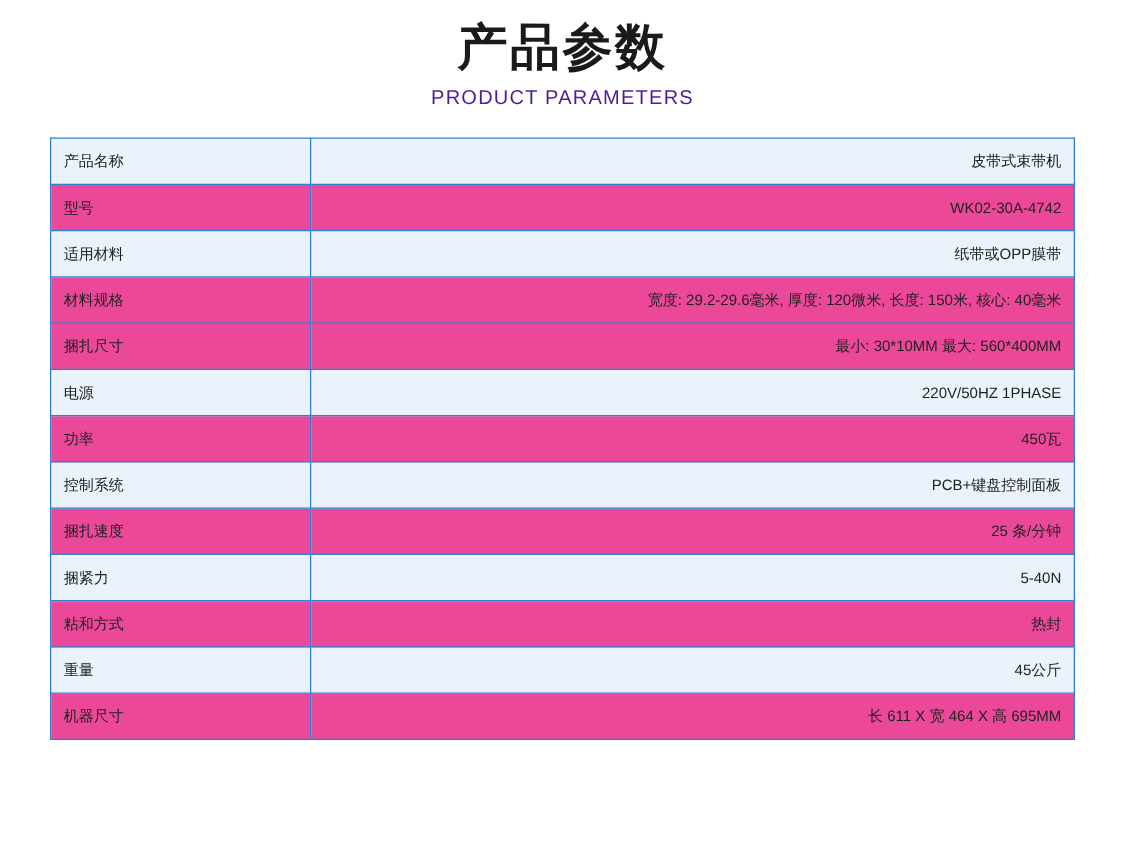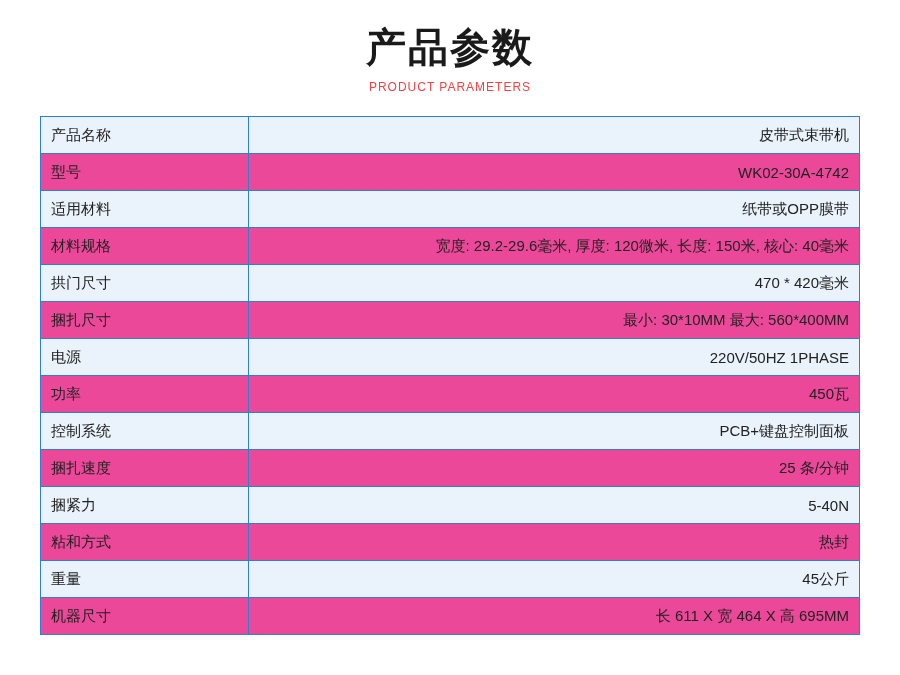--- a/index.html
+++ b/index.html
@@ -23,42 +23,42 @@
   .header {
     text-align: center;
     padding-top: 14px;
   }
   .title {
     font-size: 40px;
     font-weight: bold;
     color: #1a1a1a;
     letter-spacing: 2px;
     line-height: 1.2;
-    margin: 9px;
+    margin: 0;
   }
   .subtitle {
-    font-size: 12px;
-    color: #ef4444;
+    font-size: 16px;
+    color: #4c1d95;
     letter-spacing: 1px;
     margin-top: 8px;
   }
   .table-wrap {
     margin: 22px auto 0 auto;
     width: 820px;
   }
   table.params {
     width: 100%;
     border-collapse: collapse;
     table-layout: fixed;
     border: 1px solid #2f7fd1;
   }
   table.params td {
     border: 1px solid #2f7fd1;
     height: 37px;
-    font-size: 15px;
+    font-size: 12px;
     color: #222222;
     padding: 0 10px;
     box-sizing: border-box;
   }
   td.label {
     width: 208px;
     text-align: left;
     padding-left: 16px;
   }
   td.value {
@@ -93,24 +93,20 @@
           <td class="value">WK02-30A-4742</td>
         </tr>
         <tr class="odd">
           <td class="label">适用材料</td>
           <td class="value">纸带或OPP膜带</td>
         </tr>
         <tr class="even">
           <td class="label">材料规格</td>
           <td class="value">宽度: 29.2-29.6毫米, 厚度: 120微米, 长度: 150米, 核心: 40毫米</td>
         </tr>
-        <tr class="odd">
-          <td class="label">拱门尺寸</td>
-          <td class="value">470 * 420毫米</td>
-        </tr>
         <tr class="even">
           <td class="label">捆扎尺寸</td>
           <td class="value">最小: 30*10MM 最大: 560*400MM</td>
         </tr>
         <tr class="odd">
           <td class="label">电源</td>
           <td class="value">220V/50HZ  1PHASE</td>
         </tr>
         <tr class="even">
           <td class="label">功率</td>

